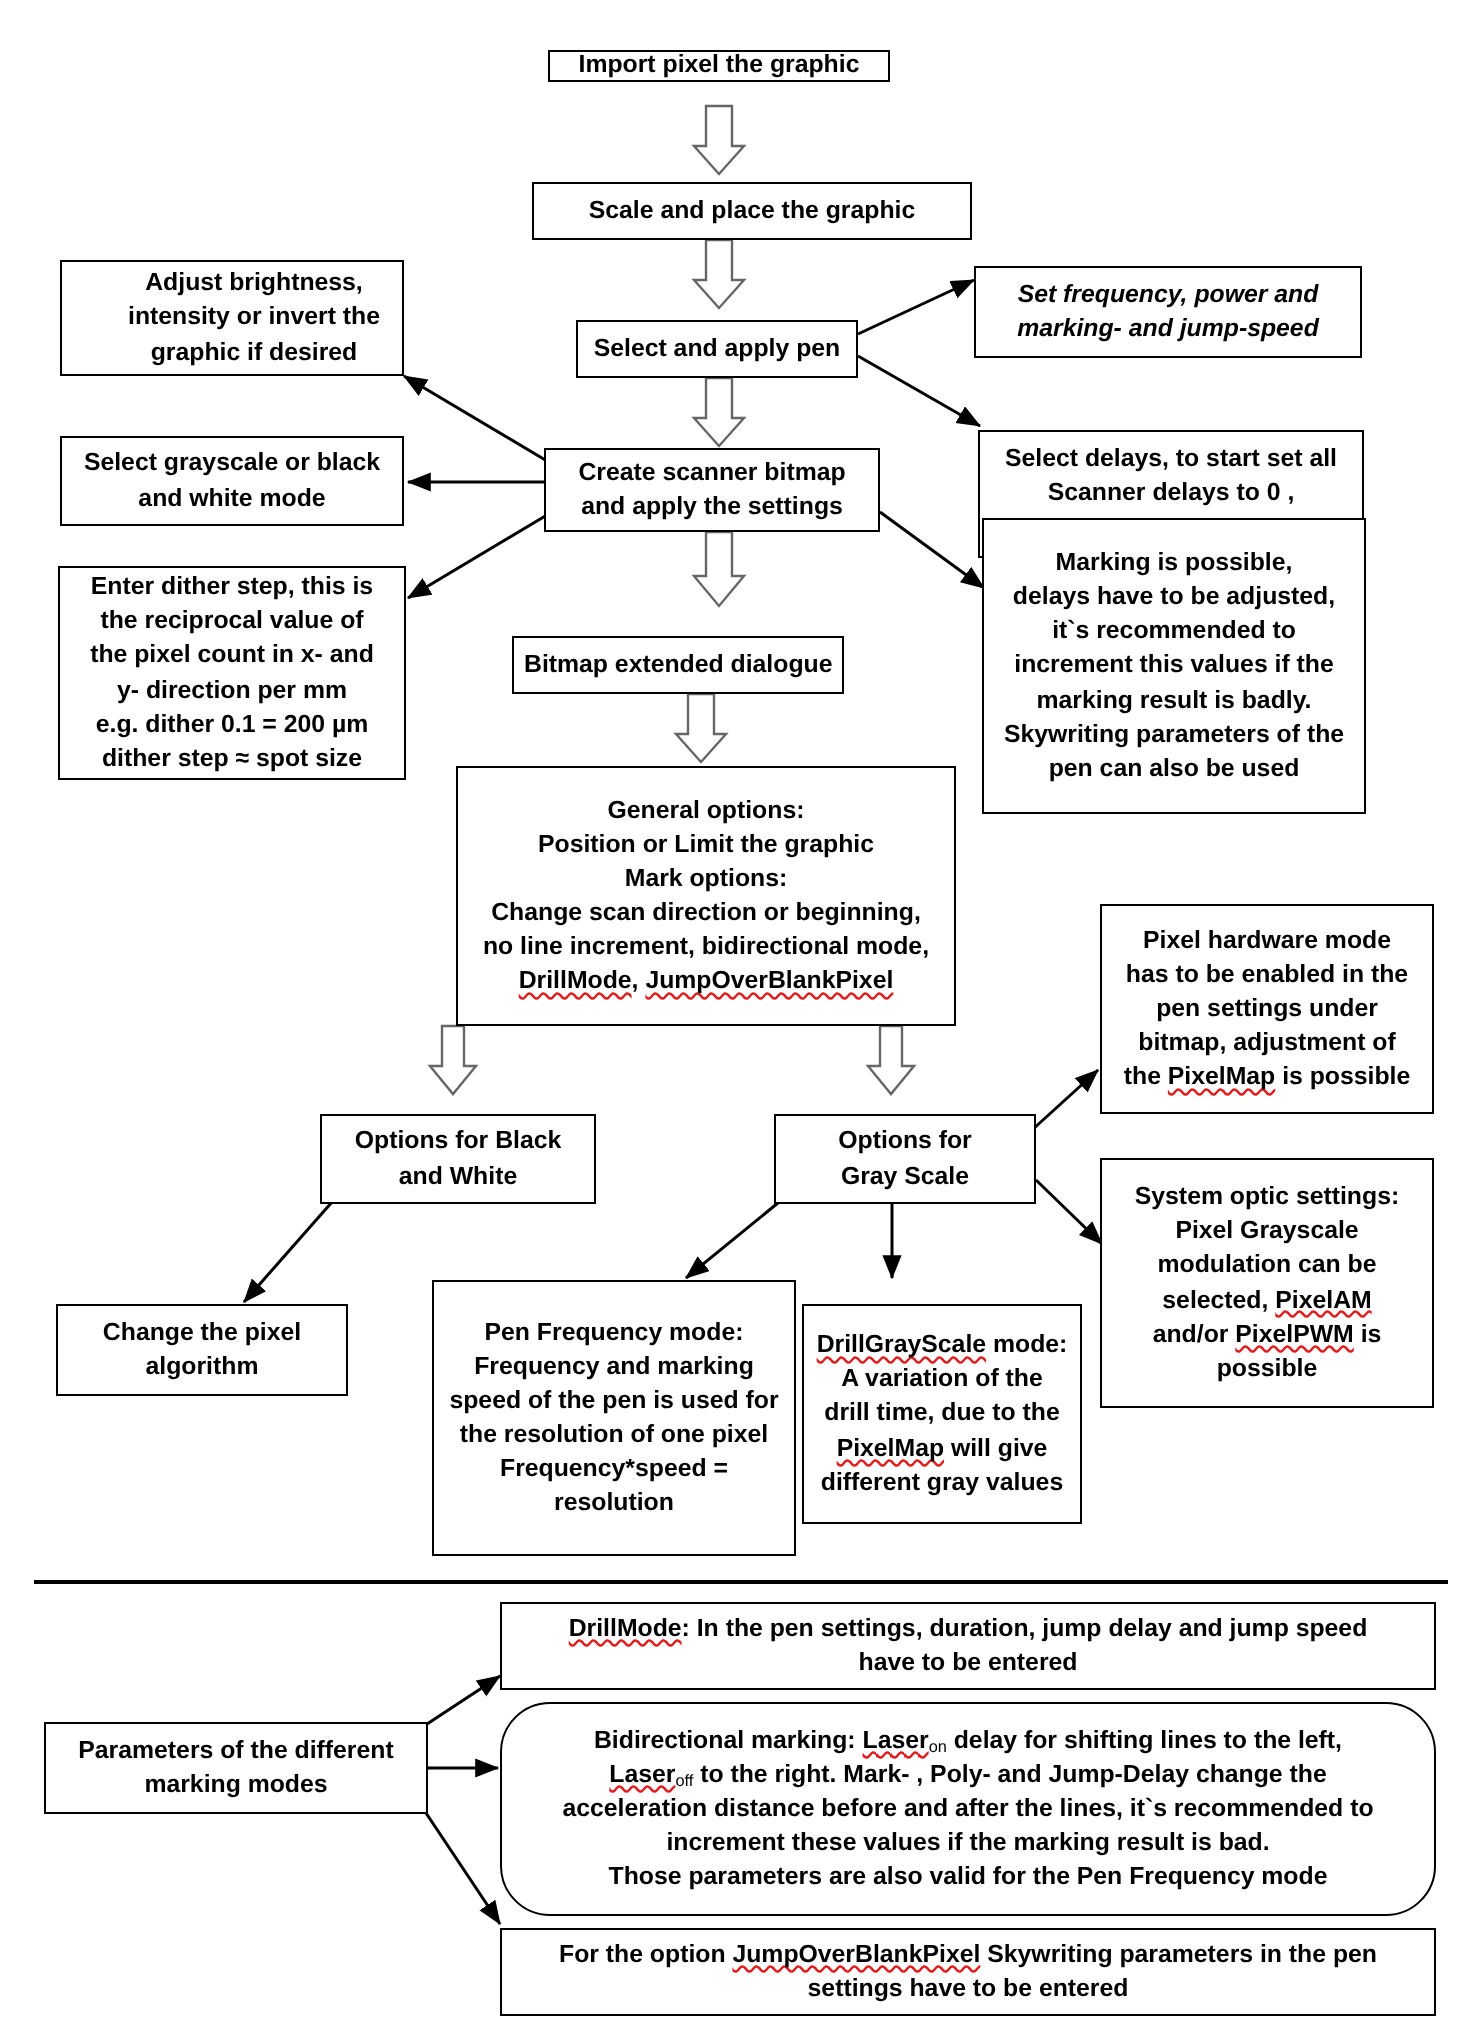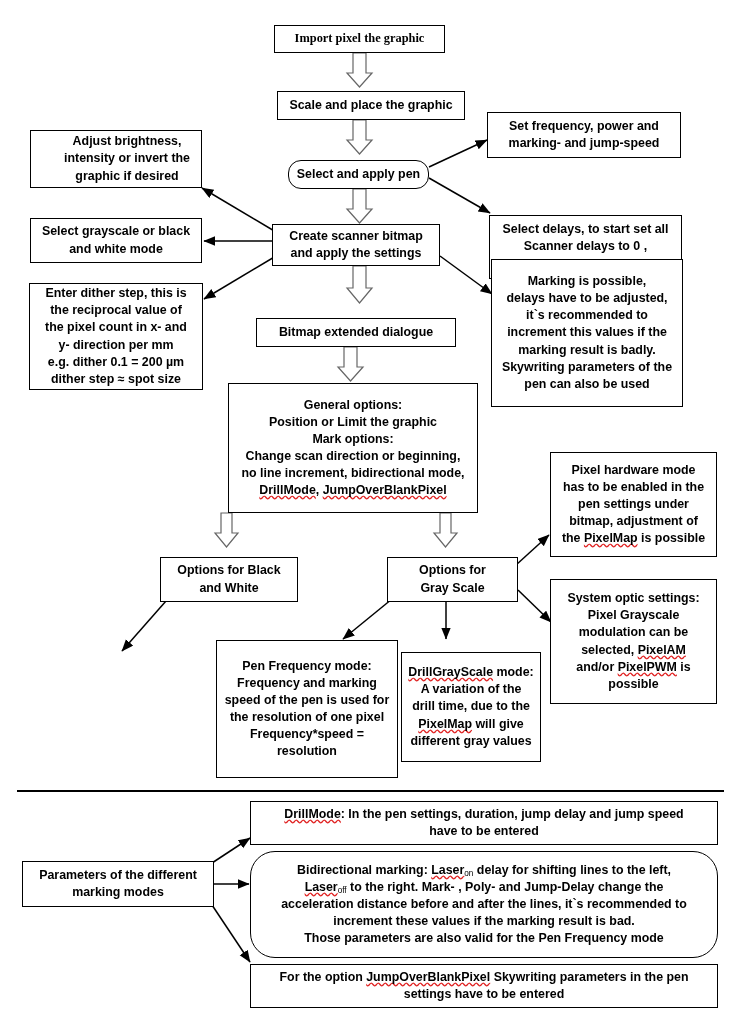--- a/index.html
+++ b/index.html
@@ -82,46 +82,46 @@
       <line x1="166" y1="601" x2="122" y2="651"></line>
 
       <line x1="212" y1="863" x2="250" y2="838"></line>
       <line x1="214" y1="884" x2="249" y2="884"></line>
       <line x1="212" y1="905" x2="250" y2="962"></line>
     </g>
   </svg>
 
   <div class="divider"></div>
 
-  <div class="box" style="left:274px;top:25px;width:171px;height:28px;font-family:Liberation Serif, serif;">
+  <div class="box" style="left:274px;top:25px;width:171px;height:16px;">
     <span class="txt">
         <span class="ln">Import pixel the graphic</span>
       </span>
   </div>
 
-  <div class="box" style="left:266px;top:91px;width:188px;height:29px;margin-left:11px;">
+  <div class="box" style="left:266px;top:91px;width:220px;height:29px;">
     <span class="txt">
         <span class="ln">Scale and place the graphic</span>
       </span>
   </div>
 
-  <div class="box" style="left:288px;top:160px;width:141px;height:29px;border-radius:13px;">
+  <div class="box" style="left:288px;top:160px;width:141px;height:29px;">
     <span class="txt">
         <span class="ln">Select and apply pen</span>
       </span>
   </div>
 
   <div class="box" style="left:272px;top:224px;width:168px;height:42px;">
     <span class="txt">
       <span class="ln">Create scanner bitmap</span>
       <span class="ln">and apply the settings</span>
     </span>
   </div>
 
-  <div class="box" style="left:256px;top:318px;width:200px;height:29px;">
+  <div class="box" style="left:256px;top:318px;width:166px;height:29px;">
     <span class="txt">
         <span class="ln">Bitmap extended dialogue</span>
       </span>
   </div>
 
   <div class="box" style="left:30px;top:130px;width:172px;height:58px;padding-left:27px;">
     <span class="txt">
       <span class="ln">Adjust brightness,</span>
       <span class="ln">intensity or invert the</span>
       <span class="ln">graphic if desired</span>
@@ -139,21 +139,21 @@
     <span class="txt">
       <span class="ln">Enter dither step, this is</span>
       <span class="ln">the reciprocal value of</span>
       <span class="ln">the pixel count in x- and</span>
       <span class="ln">y- direction per mm</span>
       <span class="ln">e.g. dither 0.1 = 200 µm</span>
       <span class="ln">dither step ≈ spot size</span>
     </span>
   </div>
 
-  <div class="box" style="left:487px;top:112px;width:194px;height:46px;">
+  <div class="box" style="left:487px;top:133px;width:194px;height:46px;font-style:italic;">
     <span class="txt">
       <span class="ln">Set frequency, power and</span>
       <span class="ln">marking- and jump-speed</span>
     </span>
   </div>
 
   <div class="box" style="left:489px;top:181px;width:193px;height:64px;margin-top:34px;">
     <span class="txt">
       <span class="ln">Select delays, to start set all</span>
       <span class="ln">Scanner delays to 0 ,</span>
@@ -191,20 +191,26 @@
     </span>
   </div>
 
   <div class="box" style="left:387px;top:557px;width:131px;height:45px;">
     <span class="txt">
       <span class="ln">Options for</span>
       <span class="ln">Gray Scale</span>
     </span>
   </div>
 
+  <div class="box" style="left:28px;top:652px;width:146px;height:46px;">
+    <span class="txt">
+      <span class="ln">Change the pixel</span>
+      <span class="ln">algorithm</span>
+    </span>
+  </div>
 
   <div class="box" style="left:216px;top:640px;width:182px;height:138px;">
     <span class="txt">
       <span class="ln">Pen Frequency mode:</span>
       <span class="ln">Frequency and marking</span>
       <span class="ln">speed of the pen is used for</span>
       <span class="ln">the resolution of one pixel</span>
       <span class="ln">Frequency*speed =</span>
       <span class="ln">resolution</span>
     </span>

